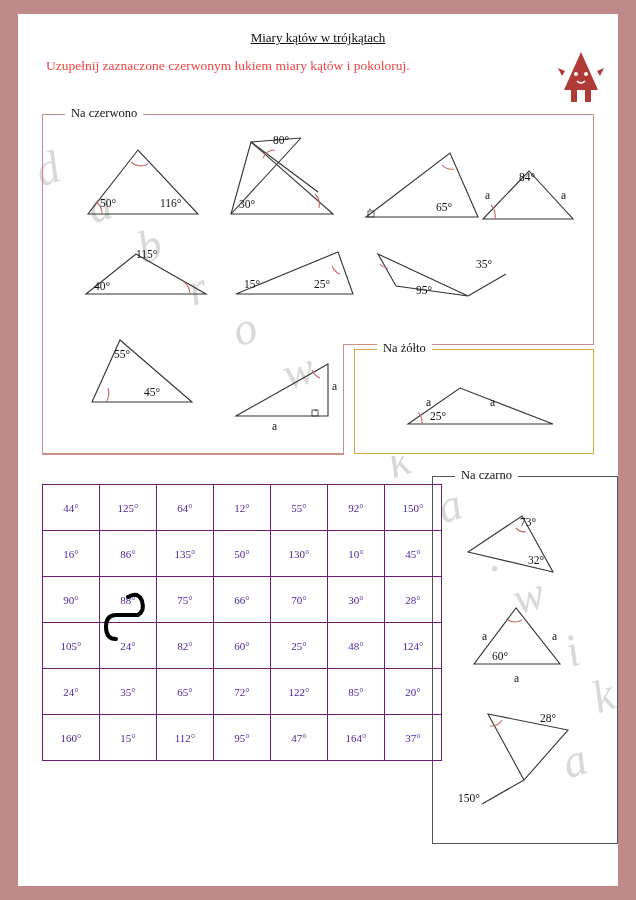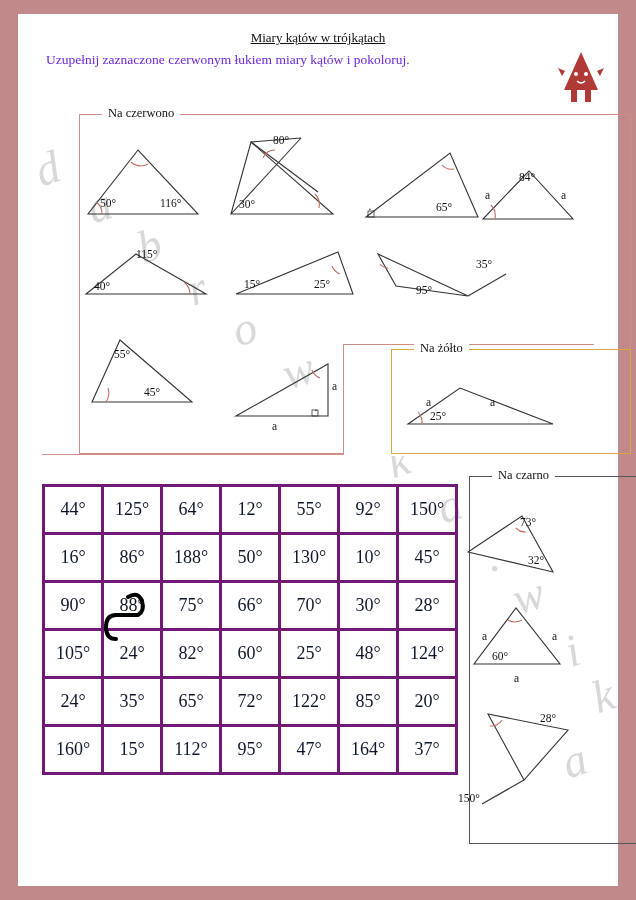--- a/index.html
+++ b/index.html
@@ -14,61 +14,61 @@
     left:18px;top:14px;
     width:600px;height:872px;
     background:#ffffff;
     box-sizing:border-box;
   }
   .title{
     position:absolute;top:16px;left:0;width:100%;
     text-align:center;font-size:13px;color:#111;text-decoration:underline;
   }
   .subtitle{
-    position:absolute;top:38px;left:28px;width:540px;
-    font-size:13.5px;color:#6d28d9;
+    position:absolute;top:44px;left:28px;width:540px;
+    font-size:13.5px;color:#ef4444;
   }
   
   .mascot{position:absolute;right:14px;top:36px;width:46px;height:56px;}
   
   .watermark{
     position:absolute;left:0;top:0;width:600px;height:872px;
     pointer-events:none;
   }
   .watermark span{
     position:absolute;
     font-family:"Liberation Serif", serif;
     font-size:46px;color:#d8d8d8;
     font-style:italic;
   }
   
   .group{
-    position:absolute;border:1px solid #c88a86;box-sizing:border-box;margin-left:37px;
+    position:absolute;border:1px solid #c88a86;box-sizing:border-box;
   }
   .group.red{border-color:#cf8d88;}
   .group.yellow{border-color:#d9a93c;}
   .group.black{border-color:#555;}
   .group-label{
     position:absolute;background:#fff;padding:0 6px;font-size:12.5px;color:#111;
     top:-9px;left:22px;white-space:nowrap;
   }
   svg{overflow:visible;}
   .tri{fill:none;stroke:#333;stroke-width:1.1;}
   .arc-red{fill:none;stroke:#c86b62;stroke-width:1.1;}
   .lbl{font-family:"Liberation Serif", serif;font-size:11.5px;fill:#111;}
   
   .grid{
     position:absolute;left:24px;top:470px;
     border-collapse:collapse;
   }
   .grid td{
     width:54px;height:43px;
-    border:3px solid #701a75;
+    border:1px solid #701a75;
     text-align:center;vertical-align:middle;
-    font-size:18px;color:#0f172a;
+    font-size:11px;color:#4c1d95;
     font-family:"Liberation Serif", serif;
   }
   .scribble{position:absolute;left:80px;top:575px;}
 </style>
 </head>
 <body>
 
 <div class="page">
 
   <div class="watermark">
@@ -230,21 +230,21 @@
         <td>125°</td>
         <td>64°</td>
         <td>12°</td>
         <td>55°</td>
         <td>92°</td>
         <td>150°</td>
       </tr>
       <tr>
         <td>16°</td>
         <td>86°</td>
-        <td>188°</td>
+        <td>135°</td>
         <td>50°</td>
         <td>130°</td>
         <td>10°</td>
         <td>45°</td>
       </tr>
       <tr>
         <td>90°</td>
         <td>88°</td>
         <td>75°</td>
         <td>66°</td>

